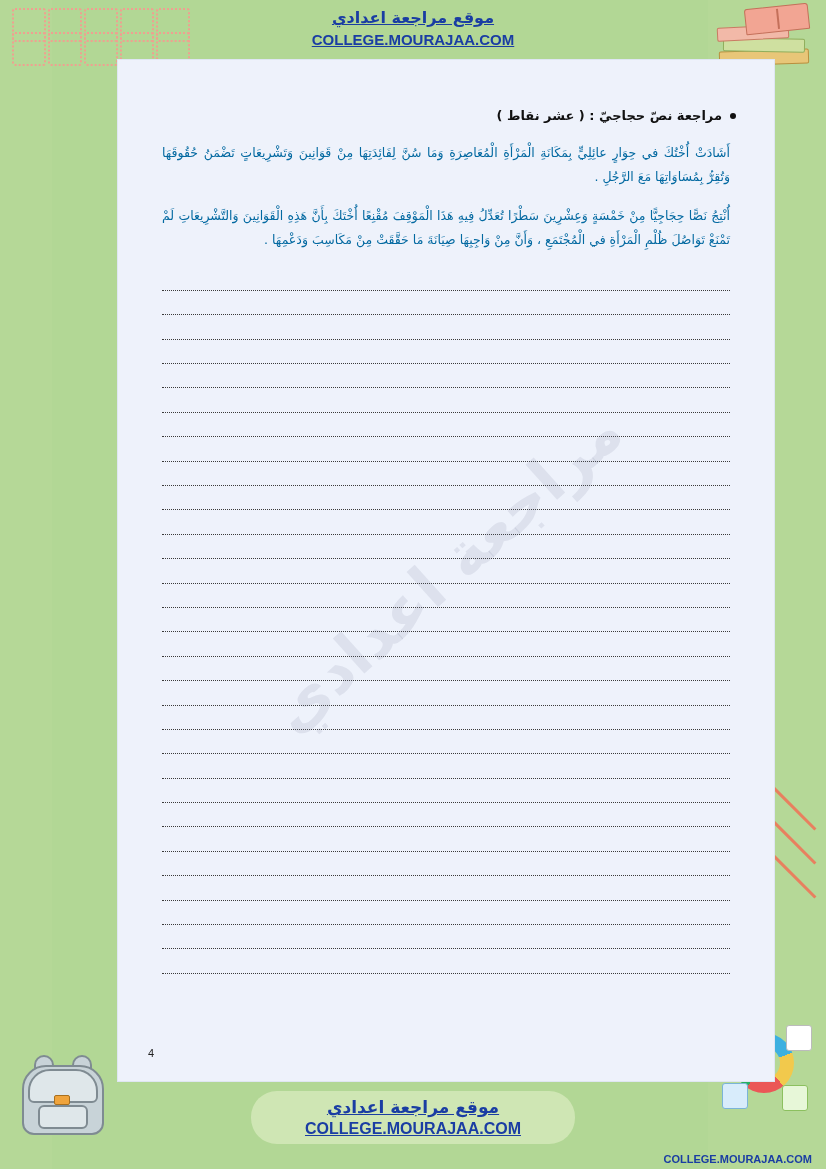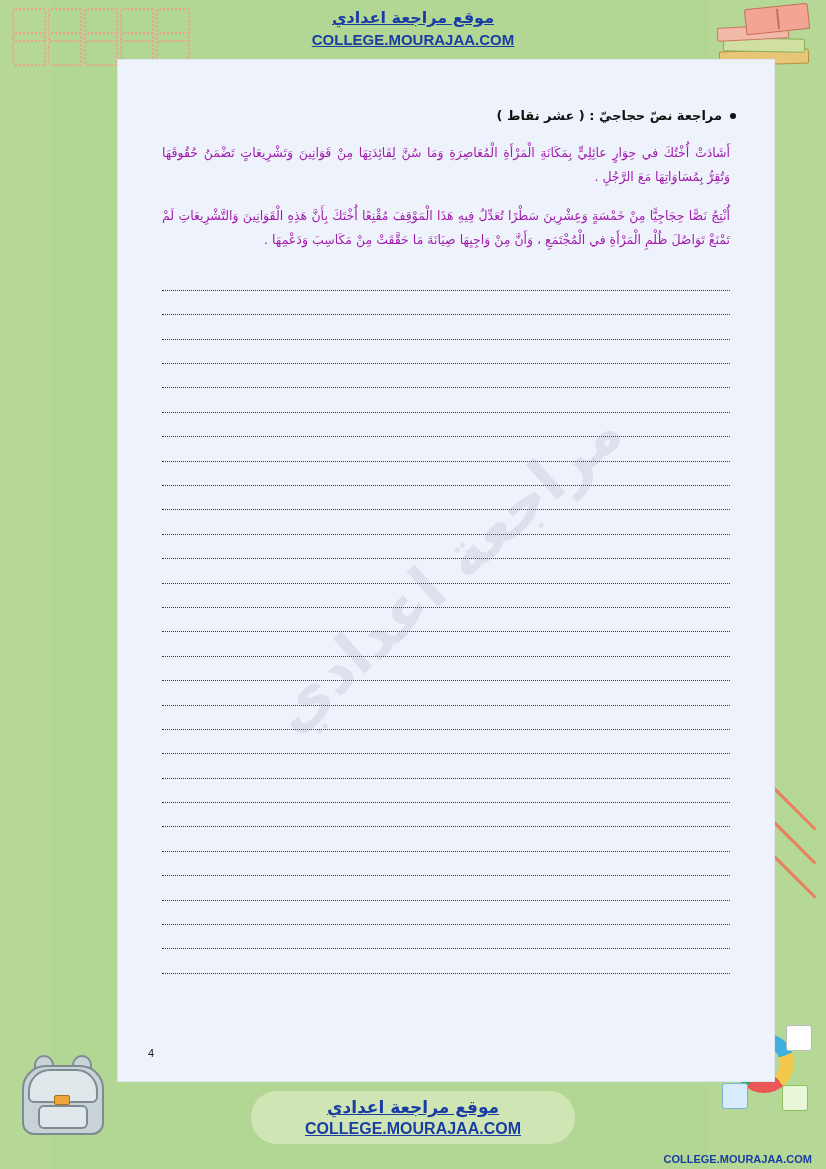--- a/index.html
+++ b/index.html
@@ -276,21 +276,21 @@
     background: #111;
     border-radius: 50%;
     display: inline-block;
     flex: 0 0 auto;
   }
 
   .para {
     font-size: 12.5px;
     line-height: 1.95;
     text-align: justify;
-    color: #a21caf;
+    color: #0369a1;
     margin: 0 14px 14px 14px;
     font-family: "DejaVu Sans", sans-serif;
   }
 
   .lines {
     margin: 10px 14px 0 14px;
   }
   .dotline {
     height: 23.4px;
     border-bottom: 1.2px dotted #3a3a3a;

